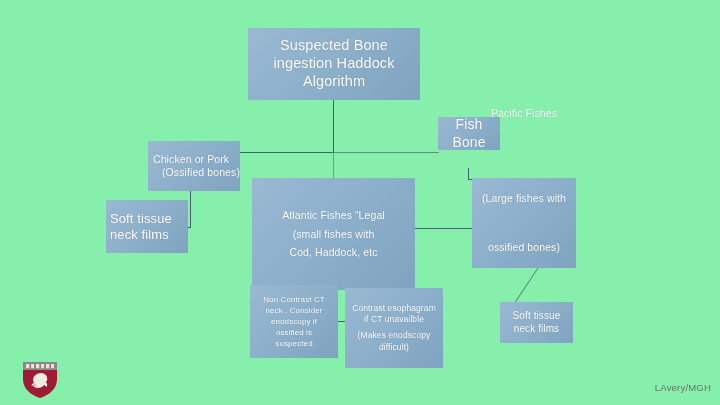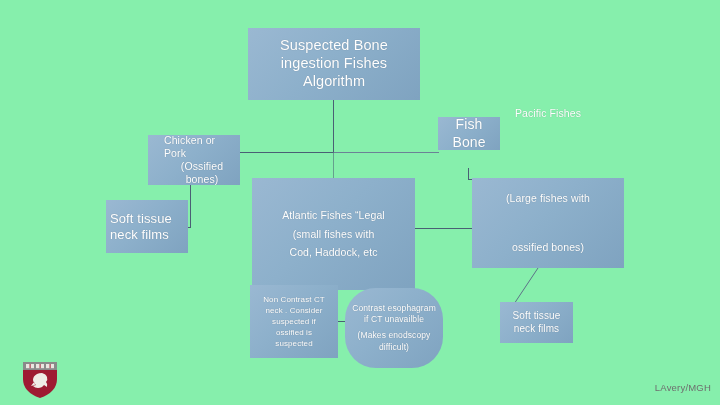--- a/index.html
+++ b/index.html
@@ -52,64 +52,64 @@
   <div class="conn v" style="left:333px;top:278px;height:44px;"></div>
   <div class="conn h" style="left:327px;top:321px;width:19px;"></div>
   <div class="conn h" style="left:327px;top:303px;width:7px;"></div>
 
   <svg class="diag" style="left:505px;top:266px;width:40px;height:42px;" viewBox="0 0 40 42">
     <line x1="33" y1="2" x2="9" y2="38" stroke="#5d7near" stroke-width="1" style="stroke:#5d7288"></line>
   </svg>
 
   <div class="node" style="left:248px;top:28px;width:172px;height:72px;font-size:14.5px;">
     <span class="ln">Suspected Bone</span>
-    <span class="ln">ingestion Fishes</span>
+    <span class="ln">ingestion Haddock</span>
     <span class="ln">Algorithm</span>
   </div>
 
-  <div class="node" style="left:148px;top:135px;width:92px;height:50px;font-size:10.5px;align-items:flex-start;padding-left:16px;">
+  <div class="node" style="left:148px;top:141px;width:92px;height:50px;font-size:10.5px;align-items:flex-start;padding-left:5px;">
     <span class="ln" style="text-align:left;">Chicken or Pork</span>
-    <span class="ln" style="text-align:center;">(Ossified bones)</span>
+    <span class="ln" style="text-align:right;">(Ossified bones)</span>
   </div>
 
   <div class="node" style="left:106px;top:200px;width:82px;height:53px;font-size:13px;align-items:flex-start;padding-left:4px;">
     <span class="ln" style="text-align:left;">Soft tissue</span>
     <span class="ln" style="text-align:left;">neck films</span>
   </div>
 
   <div class="node" style="left:438px;top:117px;width:62px;height:33px;font-size:14px;">
     <span class="ln">Fish Bone</span>
   </div>
 
   <div class="node" style="left:252px;top:178px;width:163px;height:112px;font-size:10.5px;">
     <span class="ln">Atlantic Fishes  “Legal</span>
     <span class="gap"></span>
     <span class="ln">(small fishes with</span>
     <span class="gap"></span>
     <span class="ln">Cod, Haddock, etc</span>
   </div>
 
-  <div class="node" style="left:472px;top:178px;width:152px;height:90px;font-size:10.5px;gap:36px;">
+  <div class="node" style="left:472px;top:178px;width:104px;height:90px;font-size:10.5px;gap:36px;">
     <span class="ln">Pacific Fishes</span>
     <span class="gap"></span>
     <span class="ln">(Large fishes with</span>
     <span class="ln">ossified bones)</span>
     <span class="gap"></span>
     <span class="ln">i.e. Tuna</span>
   </div>
 
   <div class="node" style="left:250px;top:285px;width:88px;height:73px;font-size:8px;line-height:1.38;">
     <span class="ln">Non Contrast CT</span>
     <span class="ln">neck . Consider</span>
-    <span class="ln">suspected if</span>
+    <span class="ln">enodscopy if</span>
     <span class="ln">ossified is</span>
     <span class="ln">suspected</span>
   </div>
 
-  <div class="node" style="left:345px;top:288px;width:98px;height:80px;font-size:8.5px;line-height:1.35;border-radius:31px;">
+  <div class="node" style="left:345px;top:288px;width:98px;height:80px;font-size:8.5px;line-height:1.35;">
     <span class="ln">Contrast esophagram</span>
     <span class="ln">if CT unavailble</span>
     <span class="gap"></span>
     <span class="ln">(Makes enodscopy</span>
     <span class="ln">difficult)</span>
   </div>
 
   <div class="node" style="left:500px;top:302px;width:73px;height:41px;font-size:10px;">
     <span class="ln">Soft tissue</span>
     <span class="ln">neck films</span>

